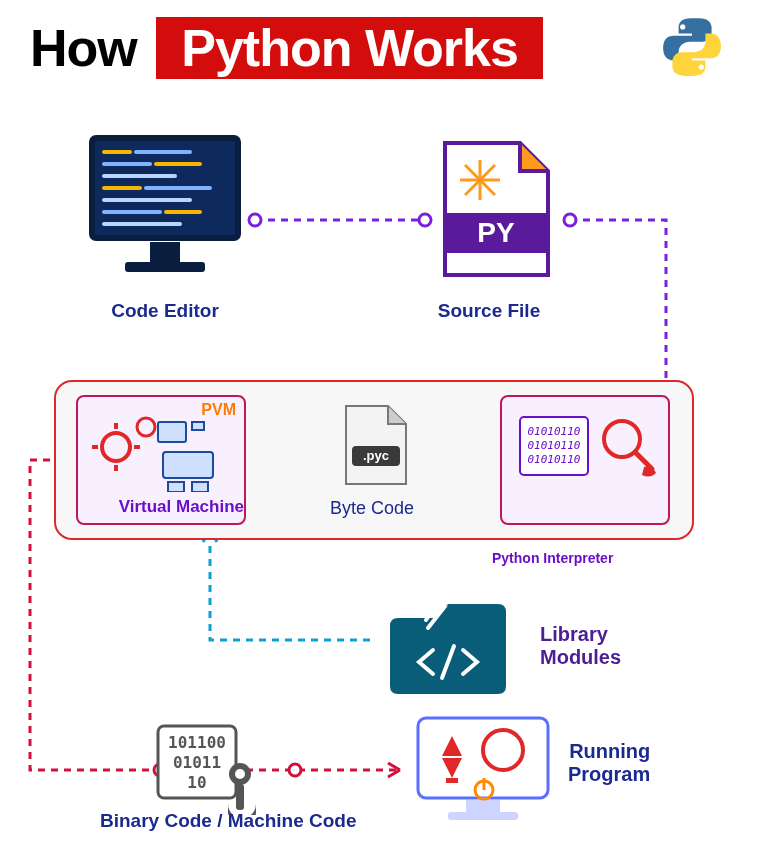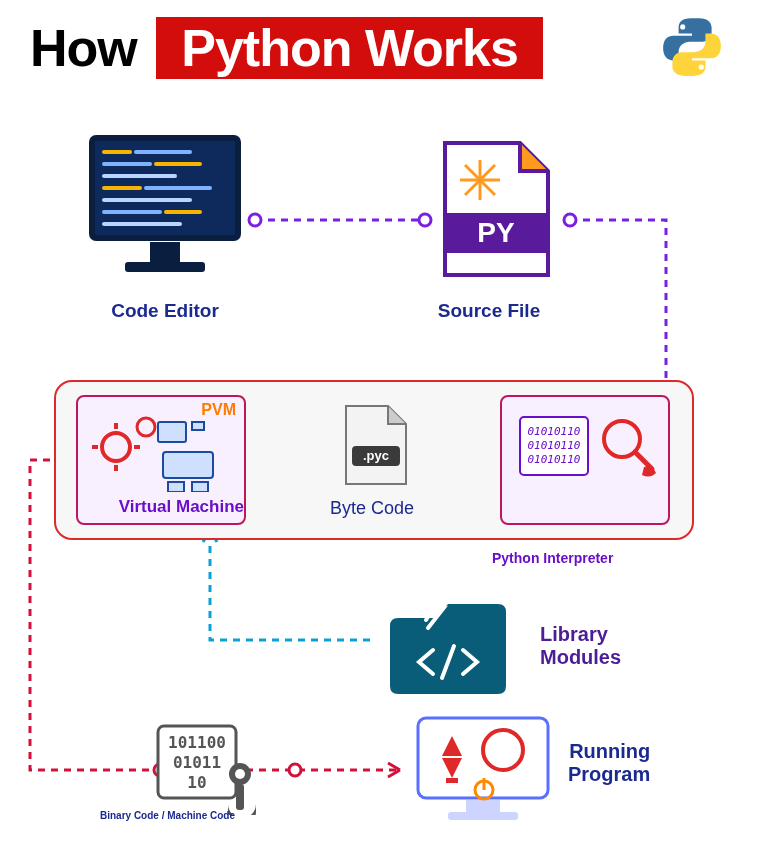--- a/index.html
+++ b/index.html
@@ -68,21 +68,21 @@
     color: #6a0fc9;
   }
   .pvm-tag { position:absolute; top:4px; right:8px; font-weight:800; color:#ff7a00; font-size:16px;}
   .byte-label {
     position: absolute;
     left: 330px; top: 498px;
     font-size: 18px; font-weight: 400; color: #1b2a8f;
   }
   .lib-label { position:absolute; left:540px; top:623px; font-size:20px; font-weight:800; color:#4c1d95; line-height:1.15;}
   .run-label { position:absolute; left:568px; top:740px; font-size:20px; font-weight:800; color:#1b2a8f; line-height:1.15;text-align:right;}
-  .bin-label { position:absolute; left:100px; top:810px; font-size:10px; font-weight:700; color:#1b2a8f;}
+  .bin-label { position:absolute; left:100px; top:810px; font-size:19px; font-weight:700; color:#1b2a8f;}
   svg.canvas { position:absolute; top:0; left:0; }
   .dash { stroke-dasharray: 7 6; stroke-width: 3; fill:none; }
 </style>
 </head>
 <body>
 
 <div class="title">
   <span class="black">How</span>
   <span class="red">Python Works</span>
 </div>

